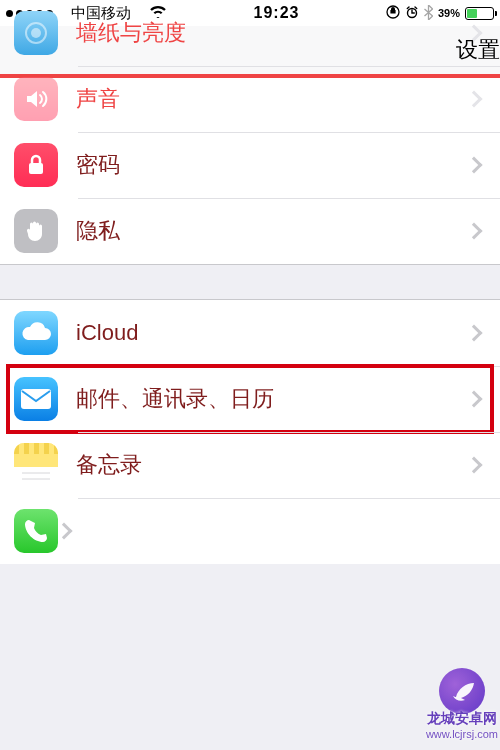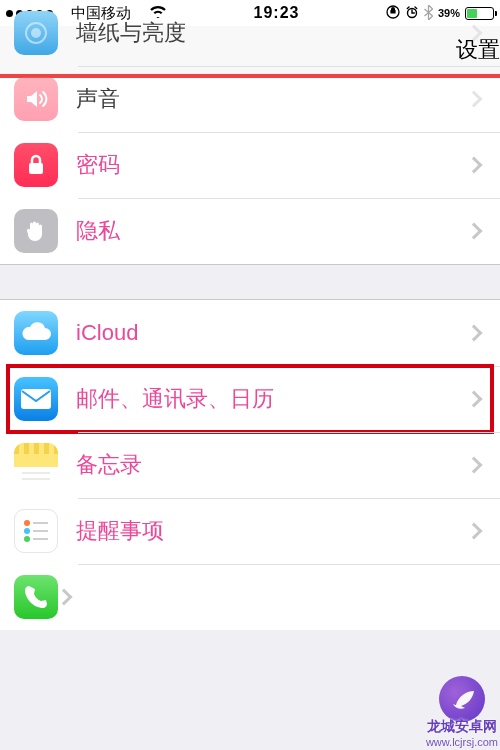--- a/index.html
+++ b/index.html
@@ -22,45 +22,45 @@
   
   .navbar { height:52px; display:flex; align-items:center; justify-content:flex-end; background:rgba(247,247,248,0.9); border-bottom:4px solid #ef4444; position:relative;}
   .navtitle { font-size:22px; font-weight:500; color:#000; }
 
   
   .group { background:#fff; }
   .sep { height:36px; background:#efeff4; border-top:1px solid #c8c8cc; border-bottom:1px solid #c8c8cc;}
   .row { height:66px; display:flex; align-items:center; padding-left:14px; position:relative;}
   .row + .row::before { content:""; position:absolute; left:78px; right:0; top:0; height:1px; background:#e0e0e4;}
   .icon { width:44px; height:44px; border-radius:10px; display:flex; align-items:center; justify-content:center; flex-shrink:0; position:relative; overflow:hidden;}
-  .label { font-size:22px; color:#ec4899; margin-left:18px; flex:1; }
+  .label { font-size:22px; color:#7f1d1d; margin-left:18px; flex:1; }
   .chev { width:12px; height:12px; border-top:3px solid #c8c8cc; border-right:3px solid #c8c8cc; transform:rotate(45deg); margin-right:20px;}
 
-  .row.faded .label { color:#404040; }
+  .row.faded .label { color:#ef4444; }
   .row.faded .chev { border-color:#e4e4e8;}
 
   
   .highlight { position:relative; }
   .highlight::after{ content:""; position:absolute; left:6px; right:6px; top:-2px; bottom:-2px; border:4px solid #d4000f; pointer-events:none;}
 
   
   .wallpaper-icon{ background:linear-gradient(180deg,#8fd4f8,#3fa8e5);}
   .wallpaper-icon svg{width:30px;height:30px;}
   .sound-icon{ background:linear-gradient(180deg,#ff5b6f,#ff2d55);}
   .password-icon{ background:linear-gradient(180deg,#ff4e6a,#ff2d55);}
   .privacy-icon{ background:#bfbfc3;}
   .icloud-icon{ background:linear-gradient(180deg,#7fd7ff,#1e9ff0);}
   .mail-icon{ background:linear-gradient(180deg,#47c3ff,#0a7fe5);}
   .notes-icon{ background:linear-gradient(180deg,#ffe679 55%,#fff 55%);}
   .notes-icon::before{content:"";position:absolute;top:0;left:0;right:0;height:11px;background:repeating-linear-gradient(90deg,#f4d24c 0 5px,#ffe679 5px 10px);}
   .reminders-icon{ background:#fff; border:1px solid #e5e5ea;}
   .phone-icon{ background:linear-gradient(180deg,#6de36e,#28c72c);}
   .messages-icon{ background:linear-gradient(180deg,#6de36e,#28c72c);}
 
-  .watermark { position:absolute; right:2px; bottom:2px; display:flex; flex-direction:column; align-items:center; opacity:0.95;}
+  .watermark { position:absolute; right:2px; bottom:10px; display:flex; flex-direction:column; align-items:center; opacity:0.95;}
   .wm-logo { width:46px; height:46px; border-radius:50%; background:radial-gradient(circle at 35% 35%, #9b5bd8, #5a2ec4); display:flex; align-items:center; justify-content:center;}
   .wm-text { font-size:14px; font-weight:600; color:#5e36b8; margin-top:-4px; text-shadow:0 0 3px #fff;}
   .wm-url { font-size:11px; color:#6d48bf; text-shadow:0 0 3px #fff;}
 
   .icon svg { display:block; }
 </style>
 </head>
 <body>
 
 <div class="screen">
@@ -180,34 +180,20 @@
       <div class="icon notes-icon">
         <svg width="44" height="44" viewBox="0 0 44 44" style="position:absolute;">
             <line x1="8" y1="30" x2="36" y2="30" stroke="#d6d6d9"></line>
             <line x1="8" y1="36" x2="36" y2="36" stroke="#d6d6d9"></line>
           </svg>
       </div>
       <span class="label">备忘录</span>
       <span class="chev"></span>
     </div>
     <div class="row">
-      <div class="icon reminders-icon">
-        <svg width="36" height="36" viewBox="0 0 36 36">
-            <circle cx="9" cy="10" r="3" fill="#ff7b3a"></circle>
-            <circle cx="9" cy="18" r="3" fill="#45c2ff"></circle>
-            <circle cx="9" cy="26" r="3" fill="#4ad35a"></circle>
-            <line x1="15" y1="10" x2="30" y2="10" stroke="#cfcfd2" stroke-width="2"></line>
-            <line x1="15" y1="18" x2="30" y2="18" stroke="#cfcfd2" stroke-width="2"></line>
-            <line x1="15" y1="26" x2="30" y2="26" stroke="#cfcfd2" stroke-width="2"></line>
-          </svg>
-      </div>
-      <span class="label">提醒事项</span>
-      <span class="chev"></span>
-    </div>
-    <div class="row">
       <div class="icon phone-icon">
         <svg width="30" height="30" viewBox="0 0 30 30">
             <path d="M8 4c-2 0-4 2-4 4 0 9 9 18 18 18 2 0 4-2 4-4l-1-4-5 1c-3-1-6-4-7-7l1-5z" fill="#fff"></path>
           </svg>
       </div>
       <span class="chev"></span>
     </div>
   </div>
 
   <div class="watermark">

